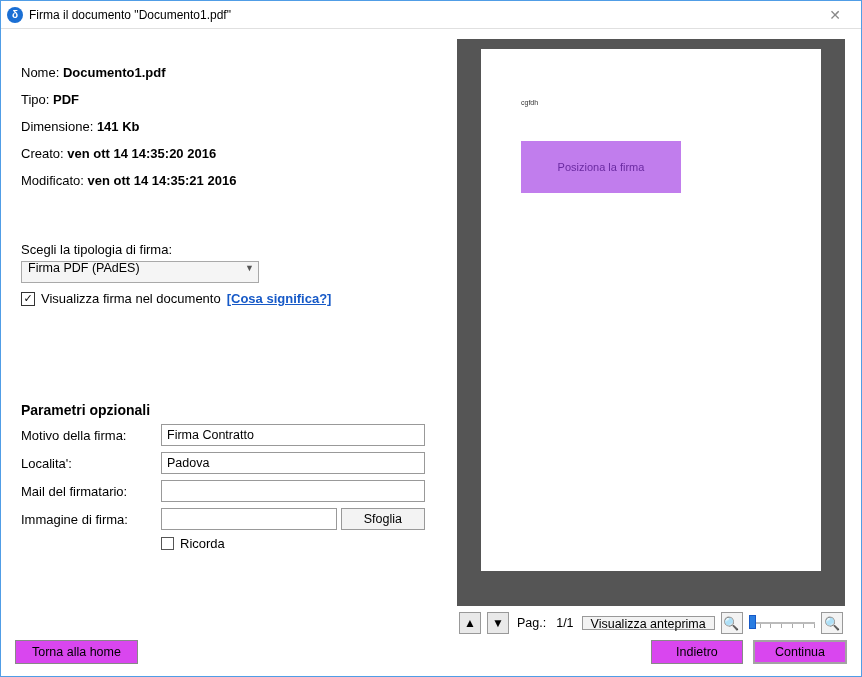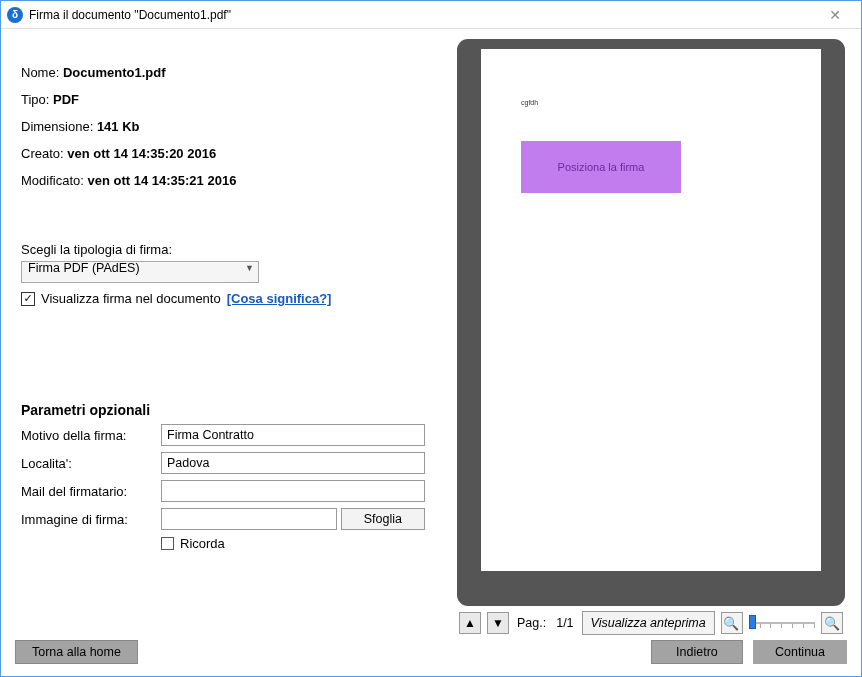--- a/index.html
+++ b/index.html
@@ -143,21 +143,20 @@
     width: 13px; height: 13px;
     border: 1px solid #555;
   }
   .preview-frame {
     flex: 1;
     background: #555;
     padding: 10px;
     display: flex;
     justify-content: center;
     align-items: flex-start;
-    border-radius: 11px;
   }
   .page {
     width: 340px;
     height: 522px;
     background: #fff;
     position: relative;
   }
   .page .tiny-text {
     position: absolute;
     top: 50px; left: 40px;
@@ -185,26 +184,25 @@
   }
   .nav-btn {
     width: 22px; height: 22px;
     border: 1px solid #999;
     background: #e9e9e9;
     display: flex; align-items: center; justify-content: center;
     font-size: 12px;
   }
   .pag-label { font-size: 12.5px; margin: 0 2px; }
   .preview-btn {
-    height: 24px;
+    height: 14px;
     border: 1px solid #999;
     background: #f3f3f3;
     padding: 0 8px;
     font-size: 12.5px;
-    font-style: italic;
   }
   .zoom-btn {
     width: 22px; height: 22px;
     border: 1px solid #999;
     background: #f3f3f3;
     display: flex; align-items: center; justify-content: center;
     font-size: 13px; font-weight: bold;
   }
   .slider {
     flex: 1;
@@ -233,21 +231,21 @@
     height: 40px;
     display: flex;
     align-items: center;
     padding: 0 14px 8px 14px;
   }
   .footer .spacer { flex: 1; }
   .btn {
     height: 24px;
     padding: 0 16px;
     border: 1px solid #888;
-    background: #a3a3a3;
+    background: #d946ef;
     font-size: 12.5px;
     font-family: inherit;
   }
   .btn.primary {
     border: 2px solid #a3a3a3;
     padding: 0 20px;
   }
   .footer .btn { min-width: 92px; }
   .footer .btn + .btn { margin-left: 10px; }
 </style>

